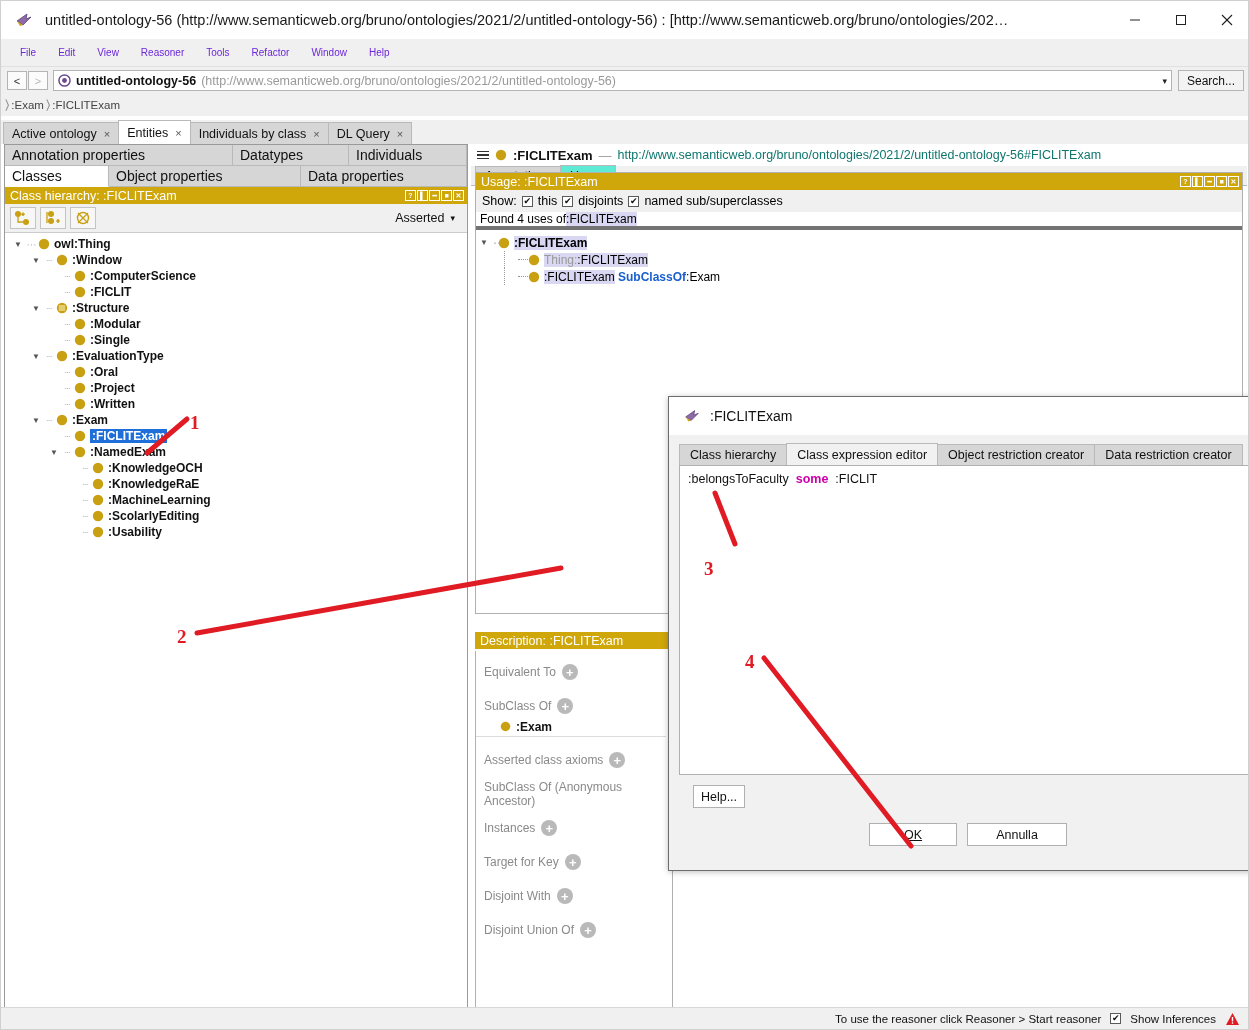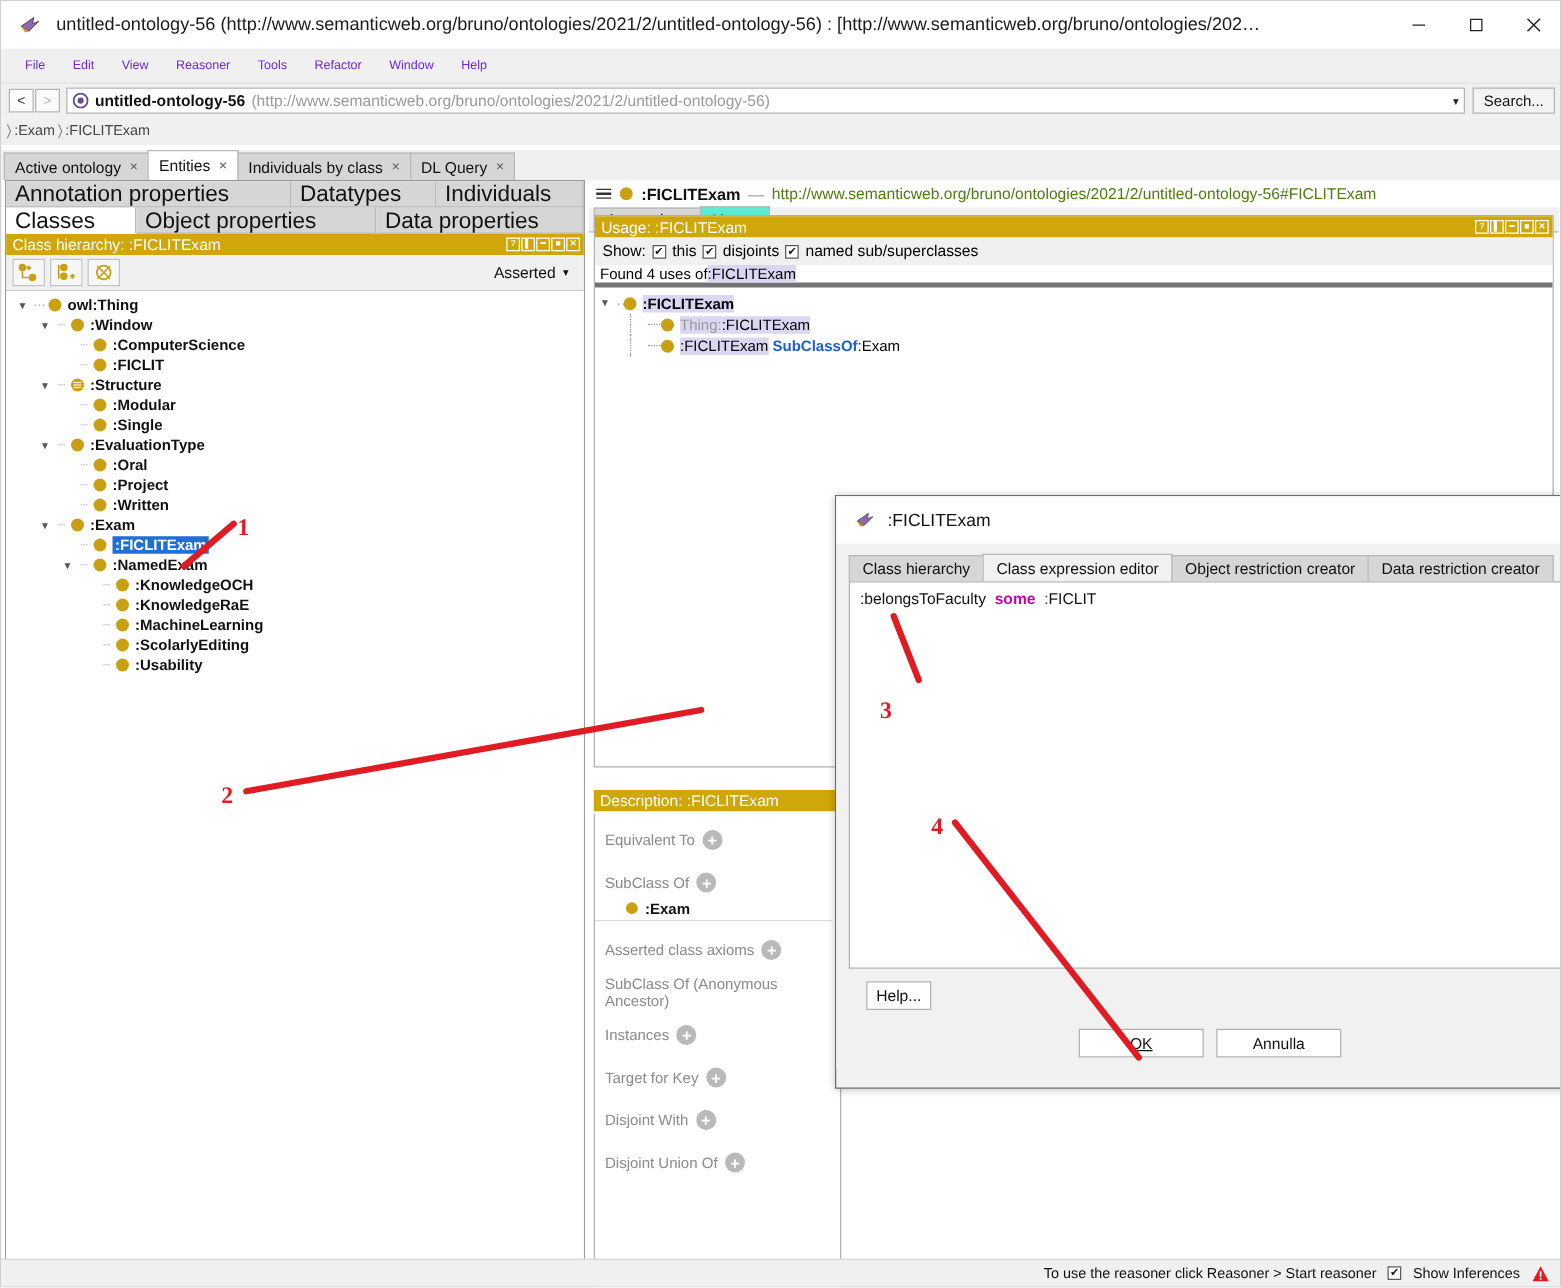--- a/index.html
+++ b/index.html
@@ -106,21 +106,21 @@
   
   .left-panel {
     position:absolute; left:3px; top:143px; width:464px; height:864px;
     background:#ffffff; border:1px solid #9a9a9a;
   }
   .subtabrow {
     display:flex; height:21px; background:#f0f0f0;
   }
   .subtab {
     flex:1 1 0; display:flex; align-items:center; padding-left:7px;
-    font-size:18px; color:#111;
+    font-size:14px; color:#111;
     border-right:1px solid #b9b9b9; border-bottom:1px solid #b9b9b9;
     background:#d6d6d6;
   }
   .subtab.active { background:#ffffff; border-bottom:1px solid #ffffff; }
   .subtabrow.row2 .subtab { }
 
   .panel-header {
     height:17px; background:#cfa70b; color:#ffffff;
     display:flex; align-items:center; padding-left:5px;
     font-size:12.5px;
@@ -169,21 +169,21 @@
     background:#ffffff;
   }
   .ent-header {
     height:22px; display:flex; align-items:center; gap:6px; padding-left:6px;
     background:#ffffff; font-size:13px;
   }
   .burger { display:flex; flex-direction:column; gap:2px; width:12px; }
   .burger span { display:block; height:1.6px; background:#333; width:12px; }
   .ent-name { font-weight:bold; color:#111; font-size:13px; }
   .ent-dash { color:#9a9a9a; }
-  .ent-uri { color:#4d7c0f; font-size:12.5px; }
+  .ent-uri { color:#0f766e; font-size:12.5px; }
 
   .ent-tabs { display:flex; height:20px; padding-left:4px; background:#f0f0f0;
               border-bottom:1px solid #b9b9b9; align-items:flex-end; }
   .etab {
     height:19px; padding:0 9px; display:flex; align-items:center;
     font-size:12.5px; border:1px solid #b9b9b9; border-bottom:none;
     background:#d6d6d6; margin-right:-1px;margin-top:40px;
   }
   .etab.active { background:#5eead4; height:20px;text-align:right; }
 
@@ -259,21 +259,21 @@
     height:310px; background:#ffffff; border:1px solid #b0b0b0;
     padding:6px 8px; font-size:12.5px; color:#111;
   }
   .kw { color:#cc00aa; font-weight:bold; }
   .dlg-footer { padding:10px 14px 0 14px; position:relative; height:80px; }
   .btn {
     border:1px solid #b0b0b0; background:#ffffff; font-size:12.5px;
     color:#111; display:inline-flex; align-items:center; justify-content:center;
   }
   .btn-help { width:52px; height:23px; }
-  .btn-ok { width:100px; height:23px;text-decoration:underline; }
+  .btn-ok { width:88px; height:23px;text-decoration:underline; }
   .btn-cancel { width:100px; height:23px; }
   .dlg-actions {
     position:absolute; left:0; top:48px; width:100%;
     display:flex; justify-content:center; gap:10px;
   }
 
   
   .statusbar {
     position:absolute; left:0; bottom:0; width:1249px; height:22px;
     background:#f0f0f0; display:flex; align-items:center; justify-content:flex-end;

